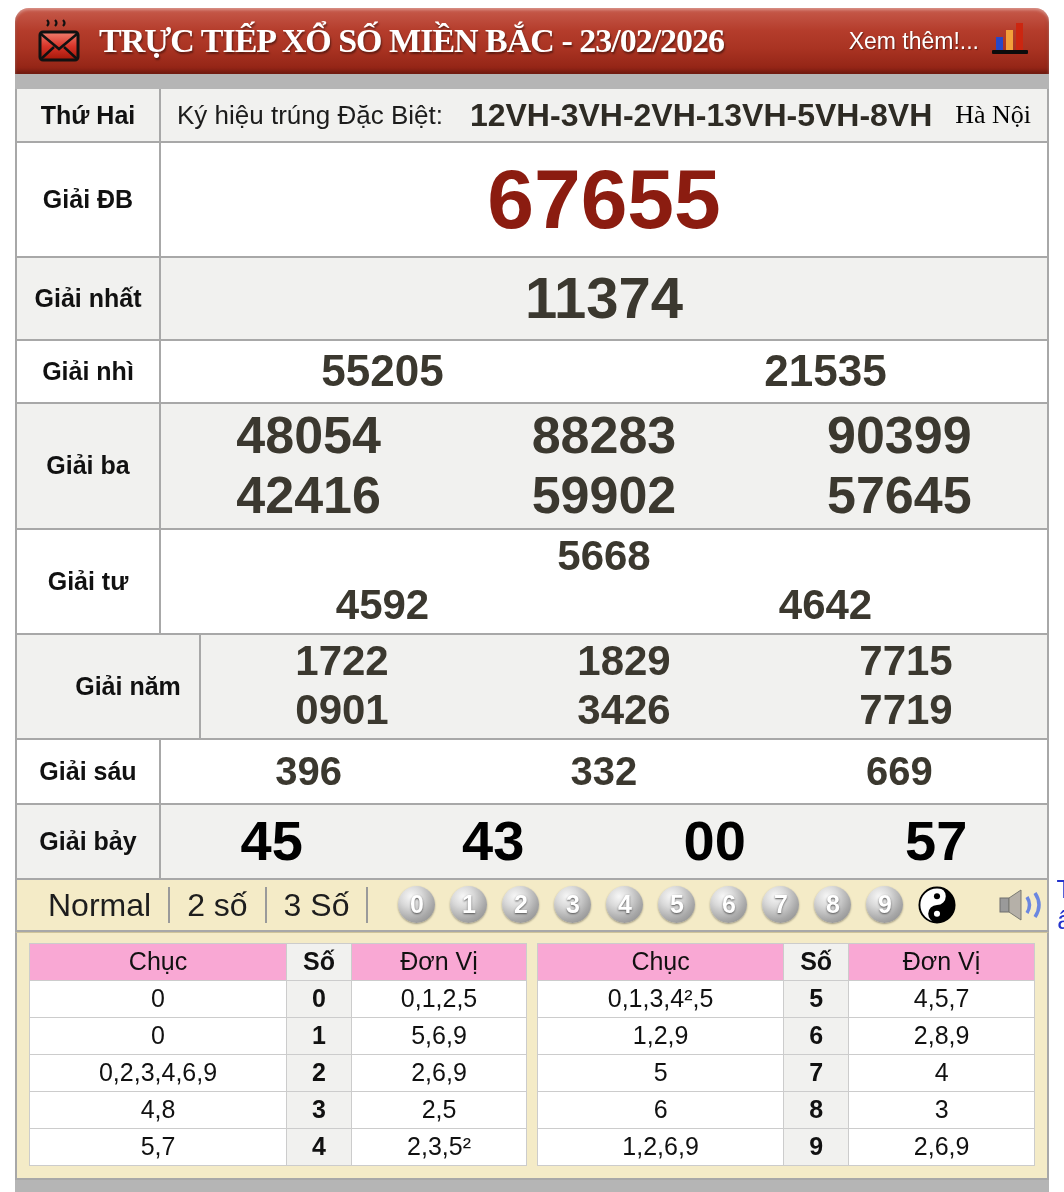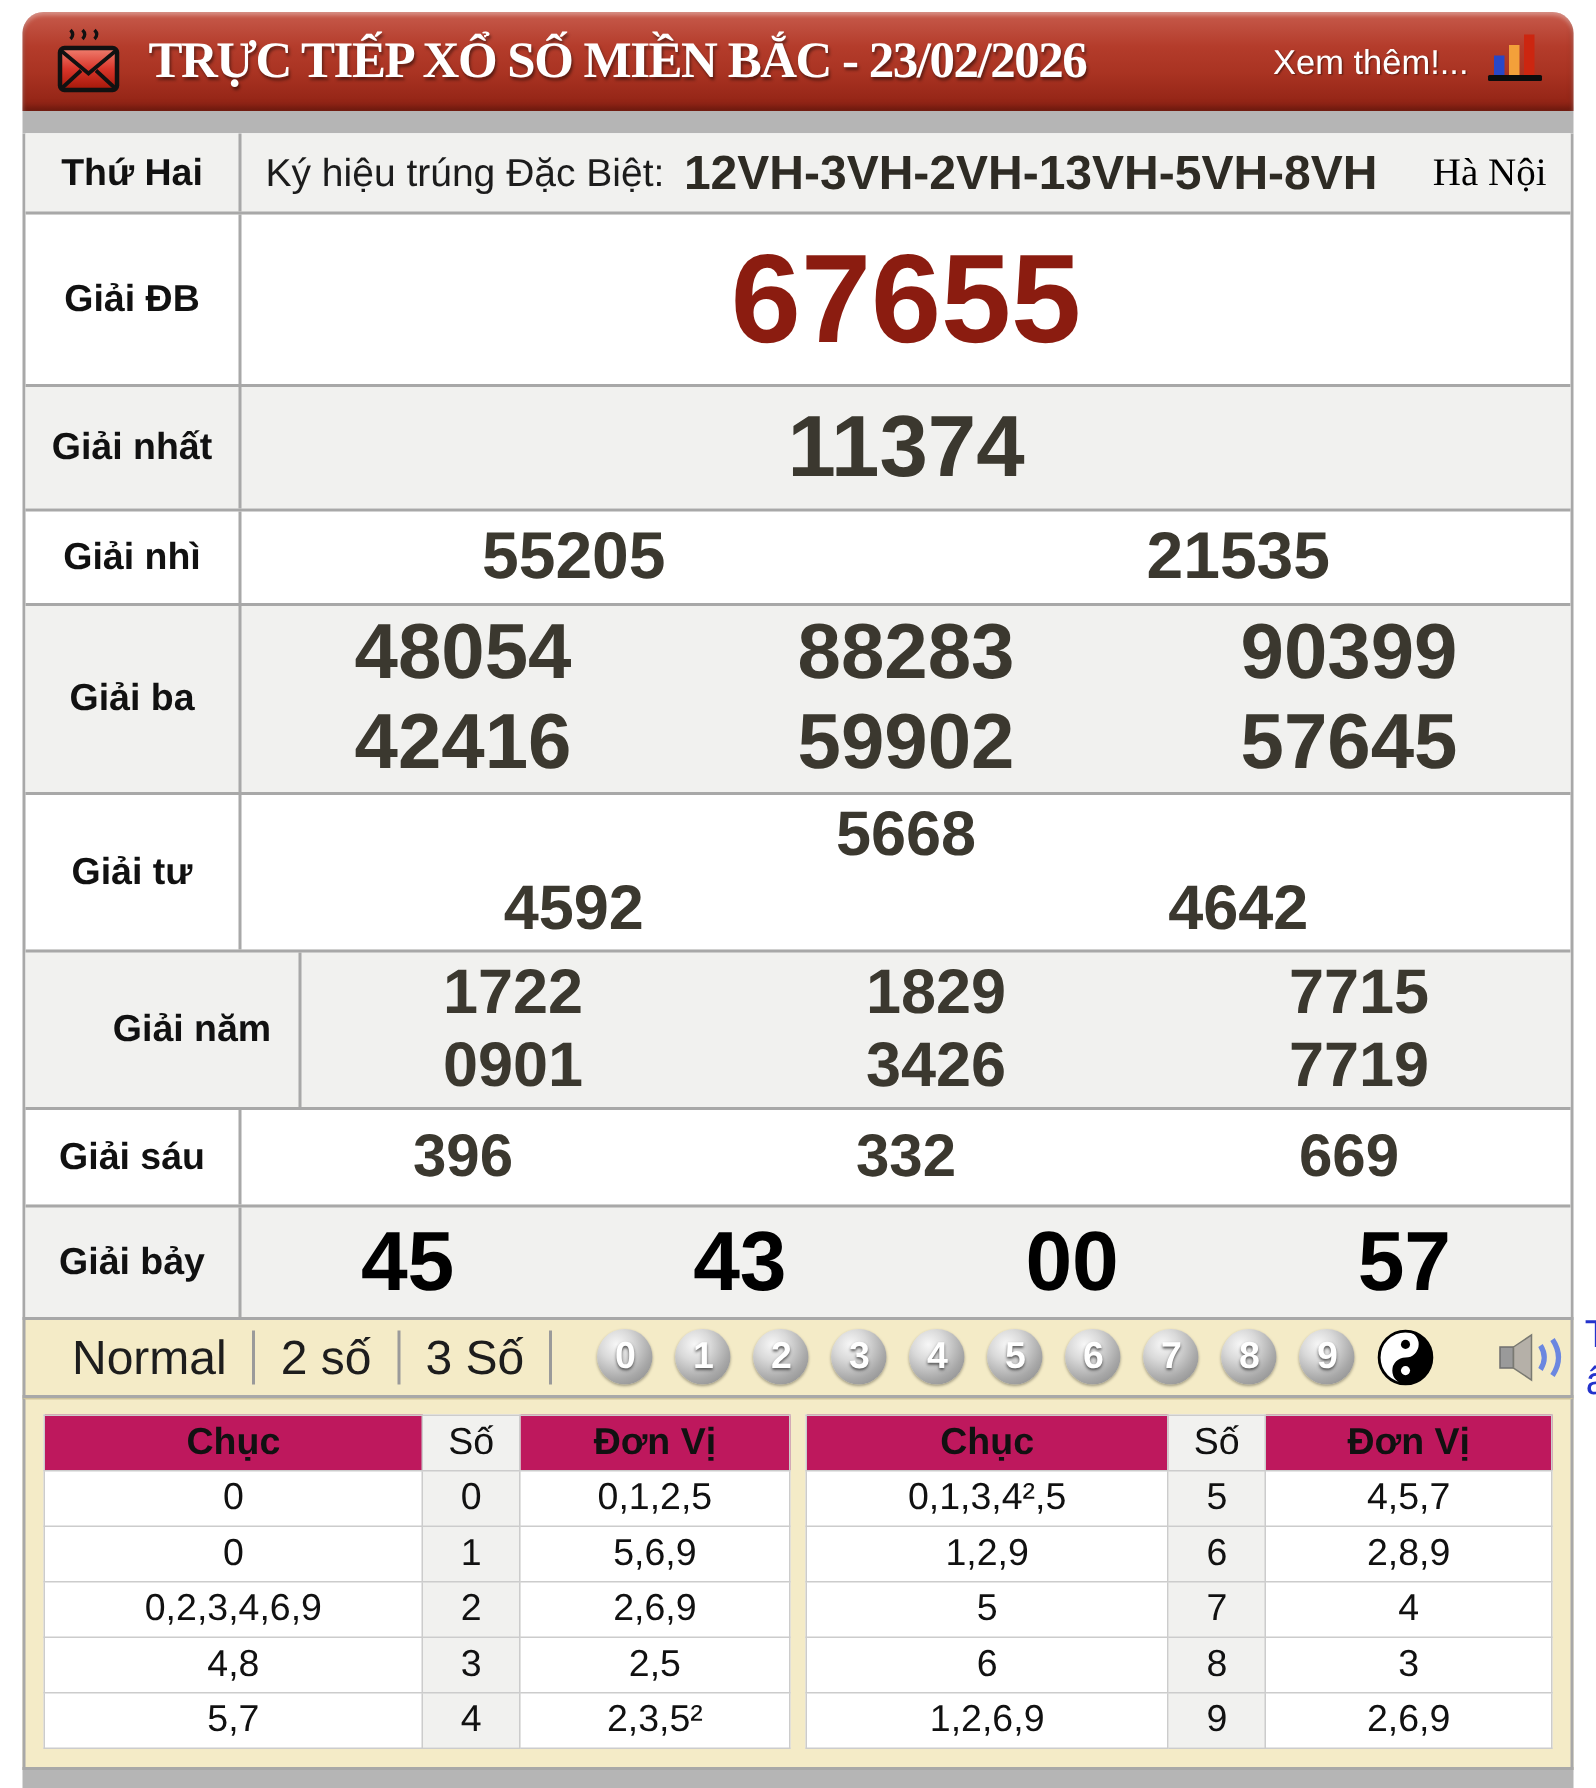--- a/index.html
+++ b/index.html
@@ -15,21 +15,21 @@
   .chart-ic{margin-left:12px;margin-top:-6px;}
   .gray-band{height:15px;background:#b5b5b5;}
 
   
   .results{border:2px solid #a8a8a8;border-top:none;background:#fff;}
   .label-cell{width:142px;flex:0 0 142px;border-right:2px solid #a8a8a8;display:flex;align-items:center;
     justify-content:center;font-size:25px;color:#111;text-align:center;font-weight:bold;}
   .info-row{display:flex;background:#f1f1ef;border-bottom:2px solid #a8a8a8;min-height:52px;}
   .info-content{flex:1;display:flex;align-items:center;padding:0 16px 0 16px;min-width:0;}
   .sign-label{font-size:26px;color:#1c1c1c;white-space:nowrap;}
-  .sign-value{font-size:32px;font-weight:bold;color:#2e2b24;margin-left:13px;white-space:nowrap;}
+  .sign-value{font-size:32px;font-weight:bold;color:#2e2b24;margin-left:27px;white-space:nowrap;}
   .region{margin-left:auto;font-family:"Liberation Serif",serif;font-size:26px;color:#000;padding-left:12px;}
 
   .prize-row{display:flex;}
   .prize-row + .prize-row{border-top:2px solid #a8a8a8;}
   .prize-row:nth-child(even){background:#f1f1ef;}
   .prize-content{flex:1;display:flex;flex-direction:column;justify-content:space-evenly;padding:2px 0;min-width:0;}
   .num-row{display:flex;}
   .num-cell{flex:1;text-align:center;font-weight:bold;color:#3b382f;line-height:1.15;}
 
   .p-db   {min-height:113px;} .p-db .num-cell{font-size:84px;color:#8b1c10;line-height:1.05;}
@@ -55,22 +55,22 @@
   .yinyang{background:none;border:none;padding:0;margin-left:15px;cursor:pointer;display:flex;}
   .tb-divider{width:2px;height:36px;background:#9a9a9a;margin:0 16px 0 22px;}
   .mute{display:flex;align-items:center;gap:8px;margin-left:4px;cursor:pointer;background:none;border:none;padding:0;}
   .mute-label{color:#2433cc;font-size:26px;font-family:"Liberation Sans",sans-serif;}
 
   
   .bottom{background:#f4ebc7;border:2px solid #a8a8a8;border-top:1px solid #cfc49b;
     padding:10px 12px 12px;display:flex;gap:10px;}
   .dtable{flex:1;border-collapse:collapse;background:#fff;border:1px solid #b9b9b9;}
   .dtable th,.dtable td{border:1px solid #cccccc;text-align:center;height:36px;padding:0 4px;font-size:25px;color:#111;}
-  .dtable thead th{background:#be185d;font-weight:bold;}
-  .dtable th.so,.dtable td.so{width:56px;background:#f1f1ef;font-weight:normal;}
+  .dtable thead th{background:#f9a8d4;font-weight:normal;}
+  .dtable th.so,.dtable td.so{width:56px;background:#f1f1ef;font-weight:bold;}
 
   
   .footer-gray{height:13px;background:#b5b5b5;}
   .footer-black{height:25px;background:#050505;border-radius:0 0 14px 14px;}
 </style>
 </head>
 <body>
 
 <div class="widget">
 

